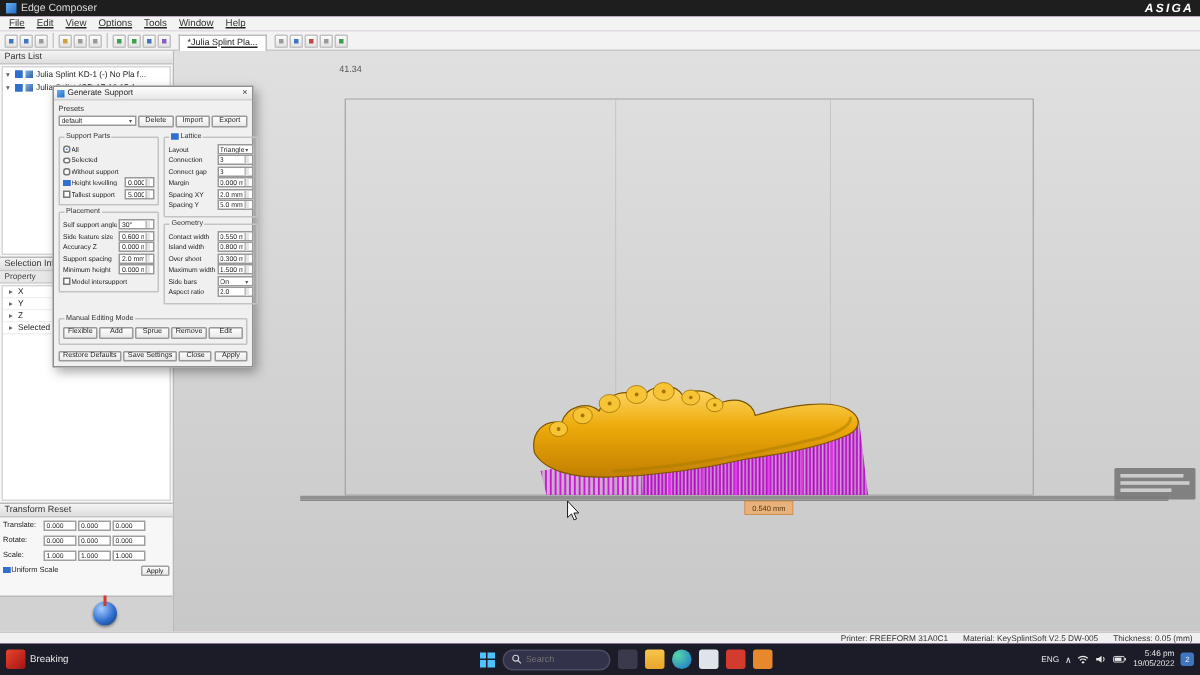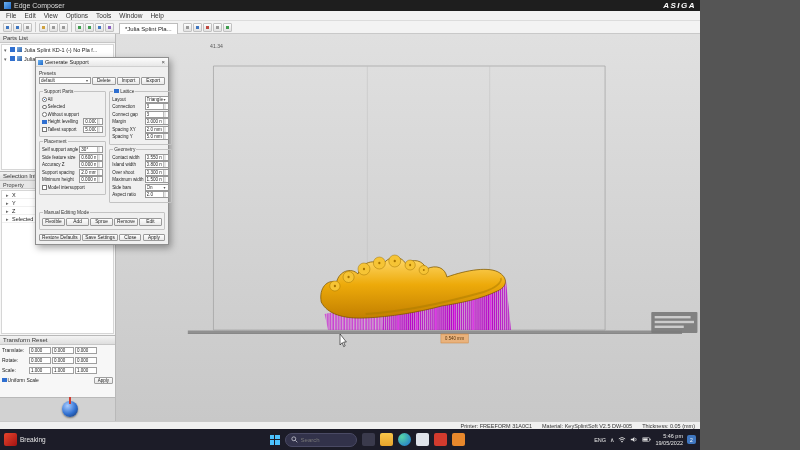--- a/index.html
+++ b/index.html
@@ -1,18 +1,18 @@
 <!DOCTYPE html>
 <html><head>
 <meta charset="utf-8">
 <style>
   * { margin:0; padding:0; box-sizing:border-box; }
   html,body { background:#555; }
   body { font-family:"Liberation Sans", sans-serif; }
-  #screen { position:relative; width:700px; height:450px; background:#f0abfc; overflow:hidden; font-size:6px; color:#222; }
+  #screen { position:relative; width:800px; height:450px; background:#f0abfc; overflow:hidden; font-size:6px; color:#222;text-decoration:underline; }
 
   
   .titlebar { height:11px; background:#1e1e1e; display:flex; align-items:center; padding:0 4px; color:#ddd; font-size:7px; }
   .app-icon { width:7px; height:7px; background:linear-gradient(135deg,#6db3f2,#1e69c8); margin-right:3px; }
   .brand { margin-left:auto; color:#fff; font-weight:bold; font-style:italic; font-size:8px; letter-spacing:1.5px; }
   .menubar { height:10px; background:#f3f3f3; border-bottom:1px solid #dcdcdc; display:flex; align-items:center; padding-left:2px; font-size:6.5px; color:#333; }
   .menu-item { padding:0 4px; cursor:default; }
   .toolbar { height:13px; background:#f3f3f3; border-bottom:1px solid #c9c9c9; display:flex; align-items:center; padding:0 3px; gap:1px; }
   .tbtn { width:9px; height:9px; border:1px solid #c2c2c2; background:linear-gradient(#fdfdfd,#e2e2e2); position:relative; border-radius:1px; }
   .tbtn i { position:absolute; inset:2px; }

